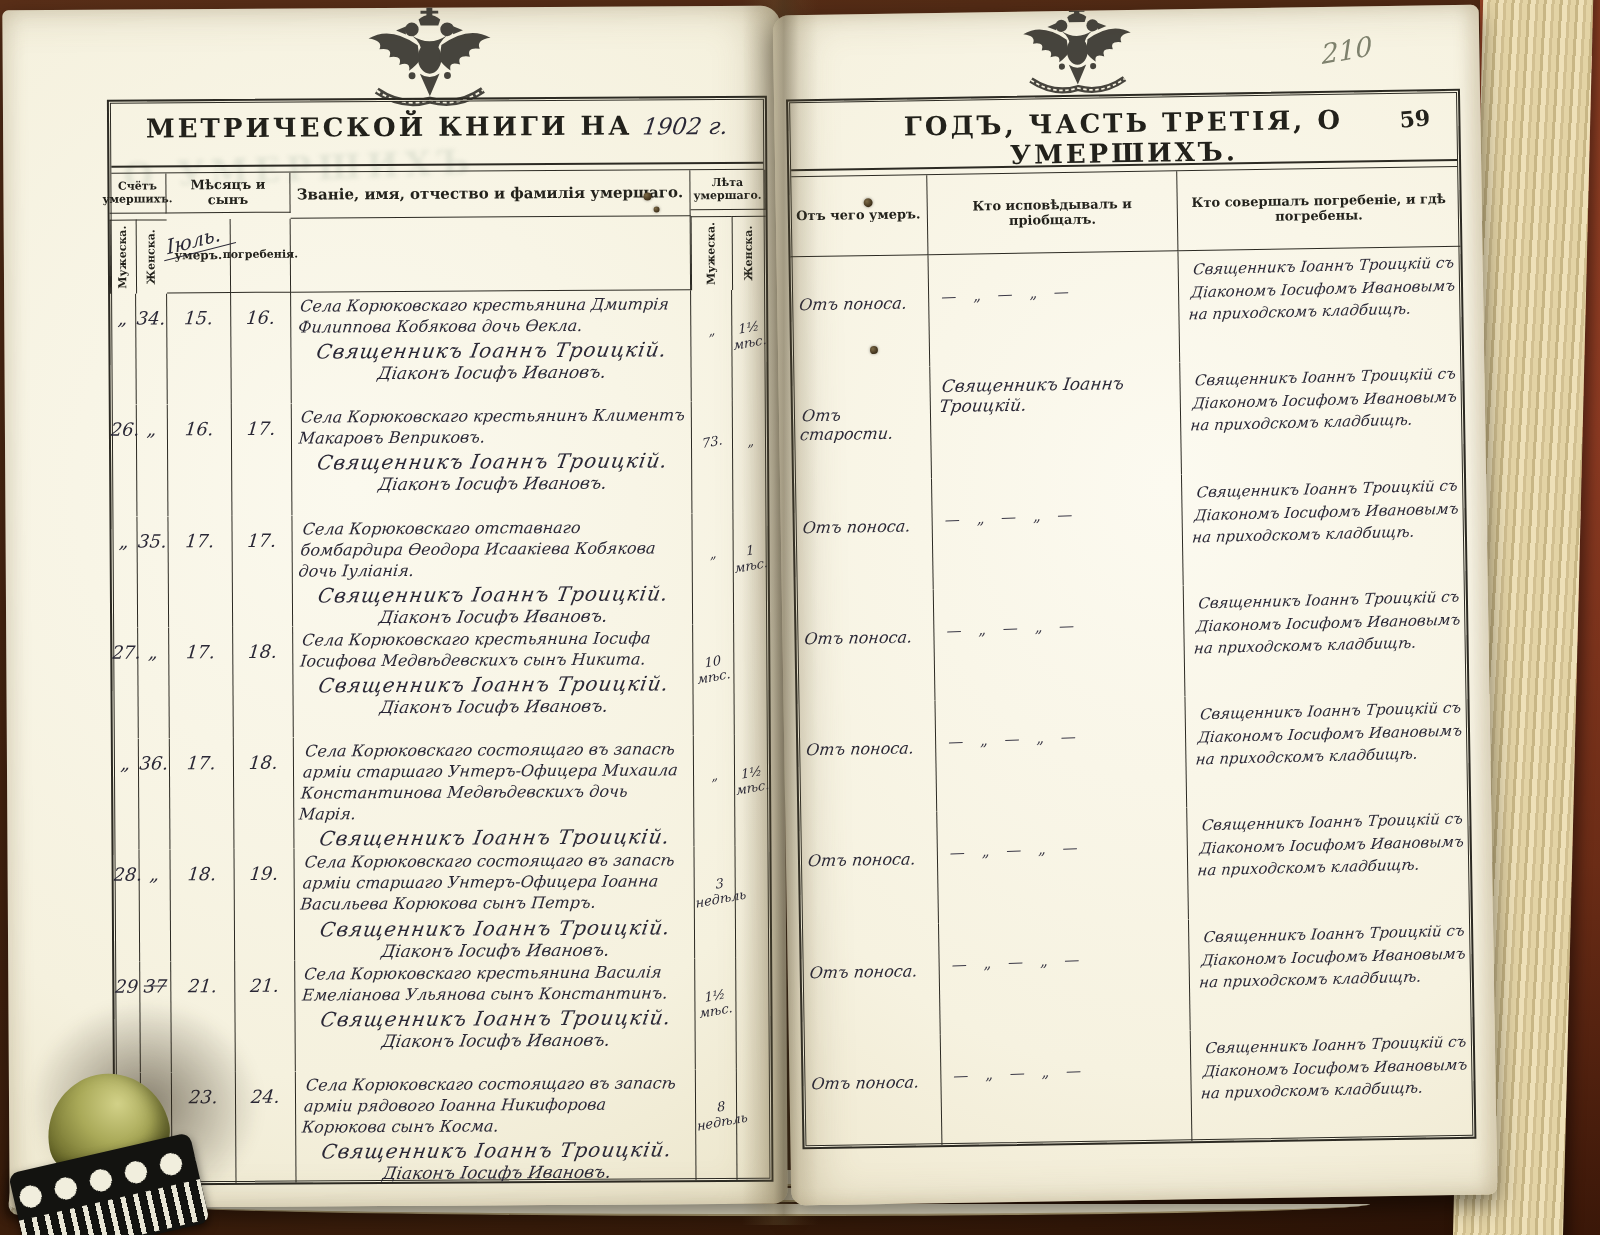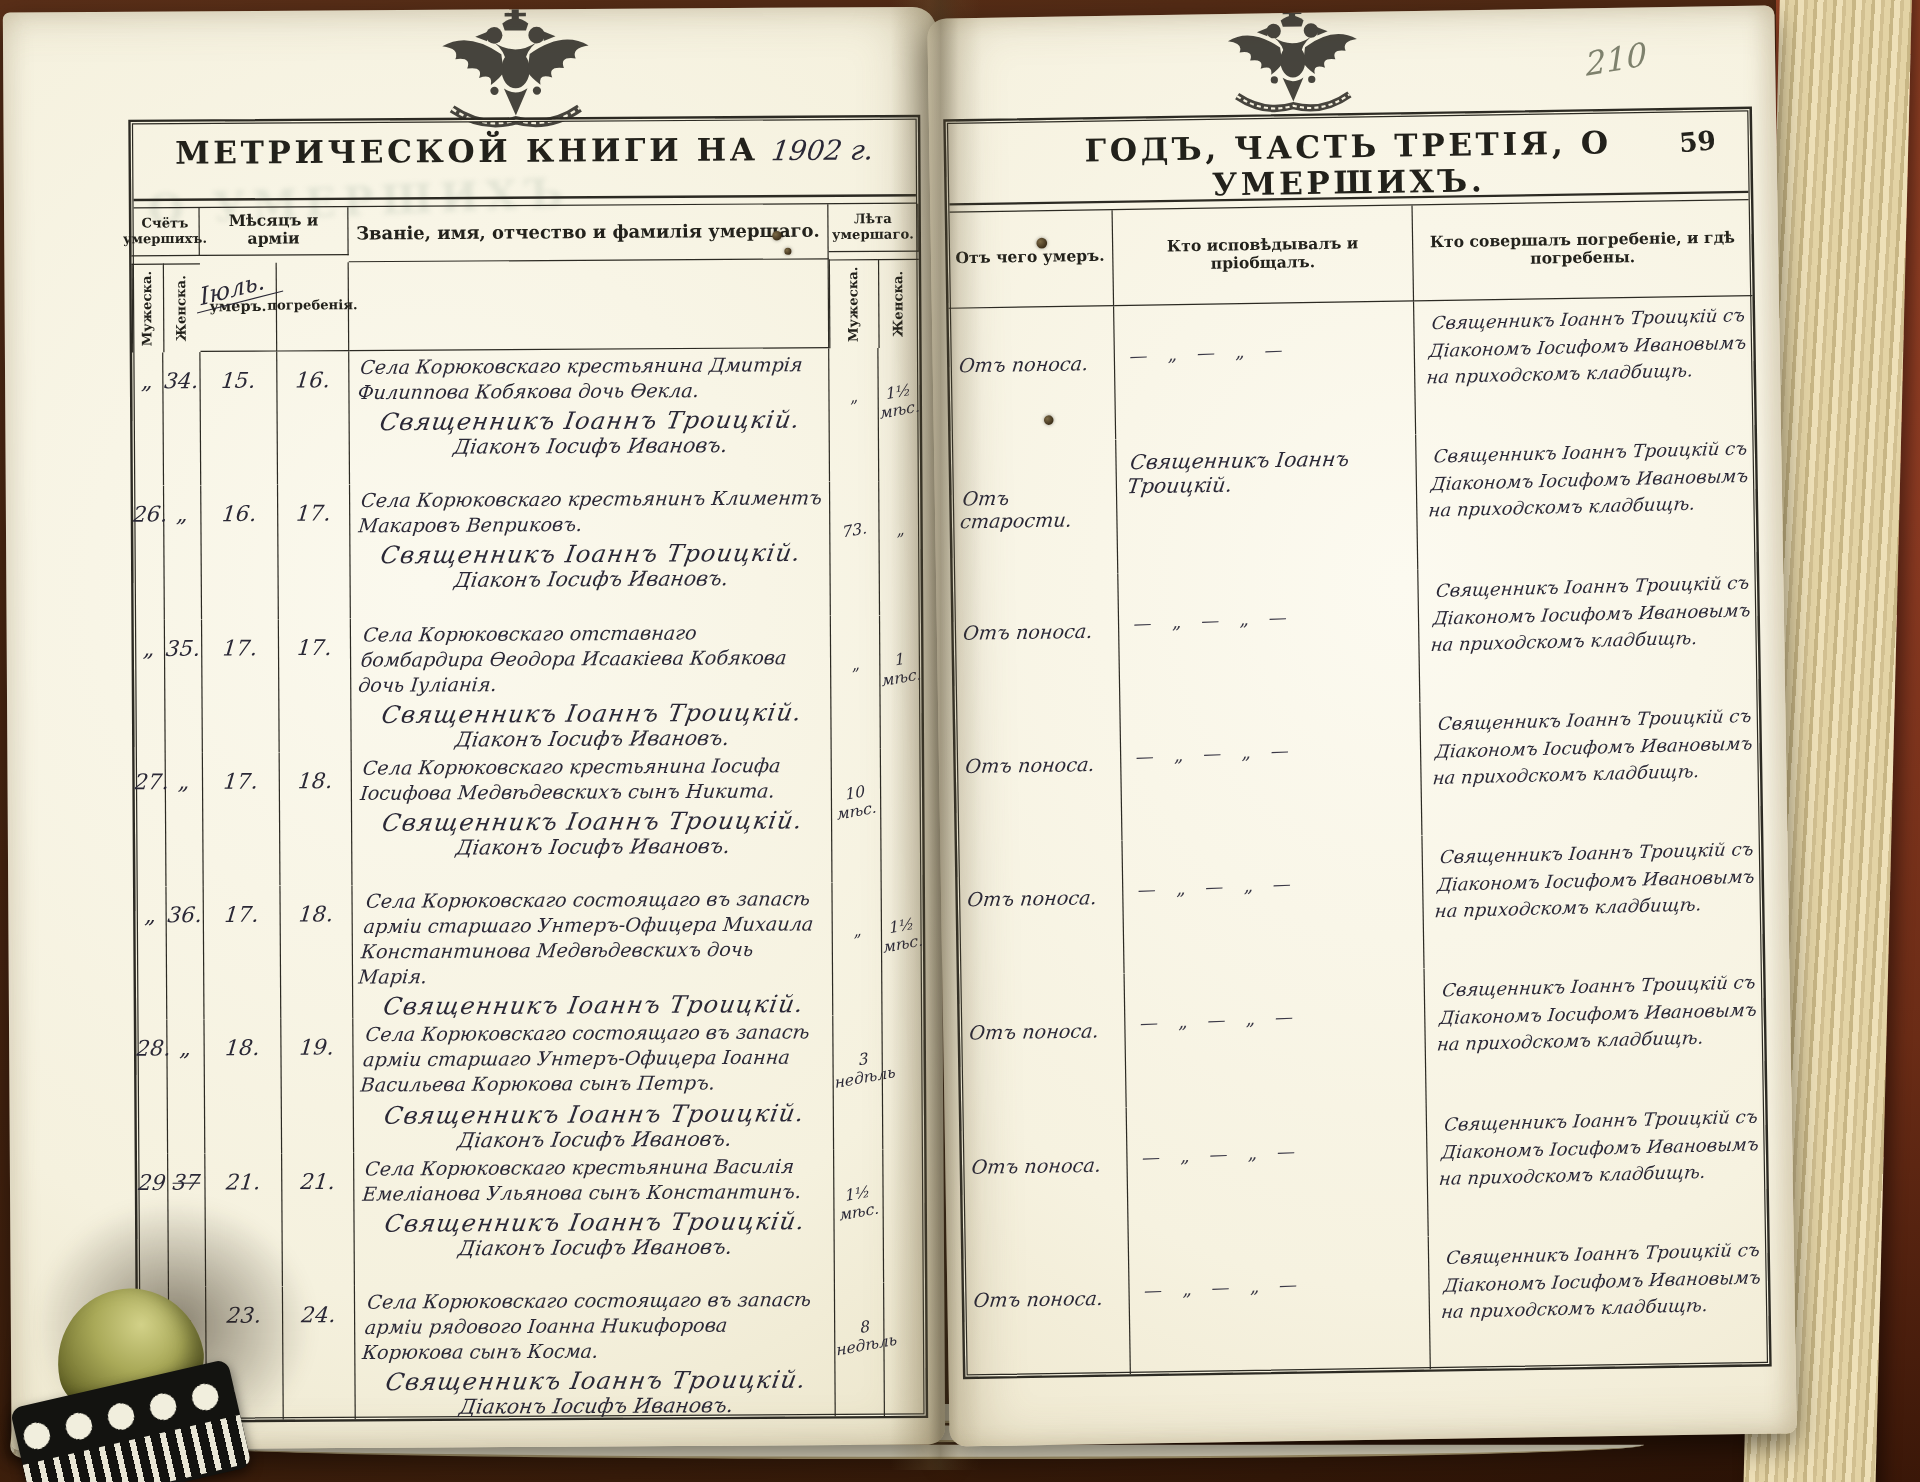--- a/index.html
+++ b/index.html
@@ -160,21 +160,21 @@
 
     <div class="frame" id="lt">
       <div class="title-band">
         <span class="printed-title">МЕТРИЧЕСКОЙ КНИГИ НА</span>
         <span class="hw year-hw">1902 г.</span>
       </div>
       <div class="double-rule"></div>
 
       <div class="lhead1">
         <div class="hcell hc-span2 fs11">Счётъ умершихъ.</div>
-        <div class="hcell hc-span2 fs13">Мѣсяцъ и арміи</div>
+        <div class="hcell hc-span2 fs13">Мѣсяцъ и сынъ</div>
         <div class="hcell hc-rows2 fs15">Званіе, имя, отчество и фамилія умершаго.</div>
         <div class="hcell hc-span2 fs11">Лѣта умершаго.</div>
       </div>
       <div class="lhead2">
         <div class="hcell vert">Мужеска.</div>
         <div class="hcell vert">Женска.</div>
         <div class="hcell fs12">умеръ.</div>
         <div class="hcell fs11">погребенія.</div>
         <div class="hcell" style="border-bottom:1px solid #2c2a23;"></div>
         <div class="hcell vert">Мужеска.</div>

